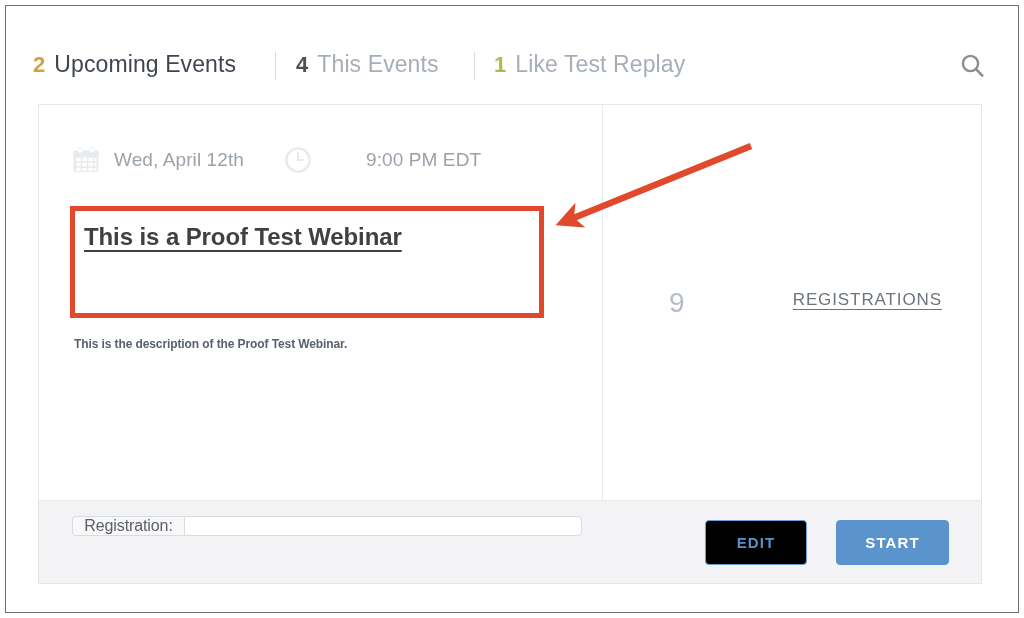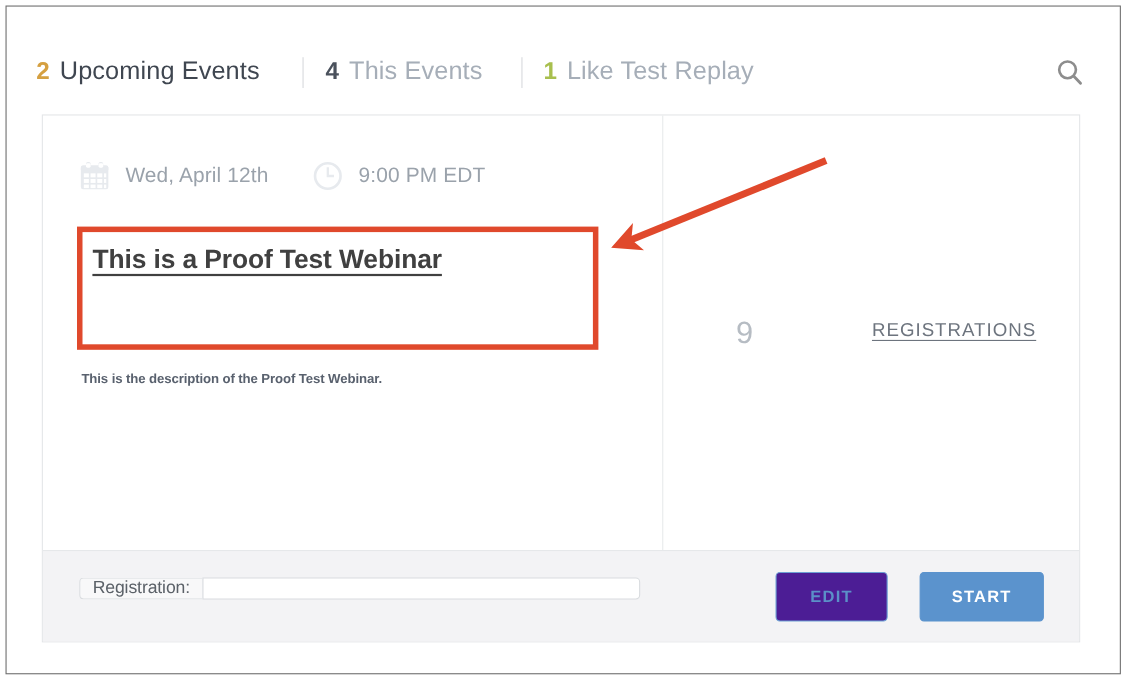--- a/index.html
+++ b/index.html
@@ -142,21 +142,21 @@
     height: 28px;
     flex: 0 0 auto;
   }
   .meta-text {
     margin-left: 14px;
     font-size: 19px;
     color: #9aa2ab;
     letter-spacing: 0.1px;
     white-space: nowrap;
   }
-  #time-group { margin-left: 40px; }
+  #time-group { margin-left: 40px; gap: 40px; }
 
   
   #title-highlight {
     position: absolute;
     left: 31px;
     top: 101px;
     width: 474px;
     height: 112px;
     box-sizing: border-box;
     border: 5px solid #e0492c;
@@ -227,24 +227,24 @@
     width: 942px;
     height: 83px;
     background: #f3f3f5;
     border-top: 1px solid #e6e8ea;
     box-sizing: border-box;
   }
 
   #registration-input-group {
     position: absolute;
     left: 33px;
-    top: 24px;
+    top: 4px;
     height: 42px;
     display: flex;
-    align-items: flex-start;
+    align-items: center;
   }
   #registration-prefix {
     width: 112px;
     box-sizing: border-box;
     background: #f8f8f9;
     border: 1px solid #d9dcdf;
     border-right: none;
     border-radius: 4px 0 0 4px;
     display: flex;
     align-items: center;
@@ -282,21 +282,21 @@
     letter-spacing: 1.1px;
     font-family: "Liberation Sans", sans-serif;
     cursor: pointer;
     display: flex;
     align-items: center;
     justify-content: center;
     padding: 0;
   }
   #edit-button {
     width: 102px;
-    background: #4c1d95;
+    background: #000000;
     border: 1px solid #6c9fd4;
     color: #5b90c8;
     margin-left: 20px;
   }
   #start-button {
     width: 113px;
     margin-left: 29px;
     background: #5b93cd;
     border: 1px solid #5b93cd;
     color: #ffffff;

